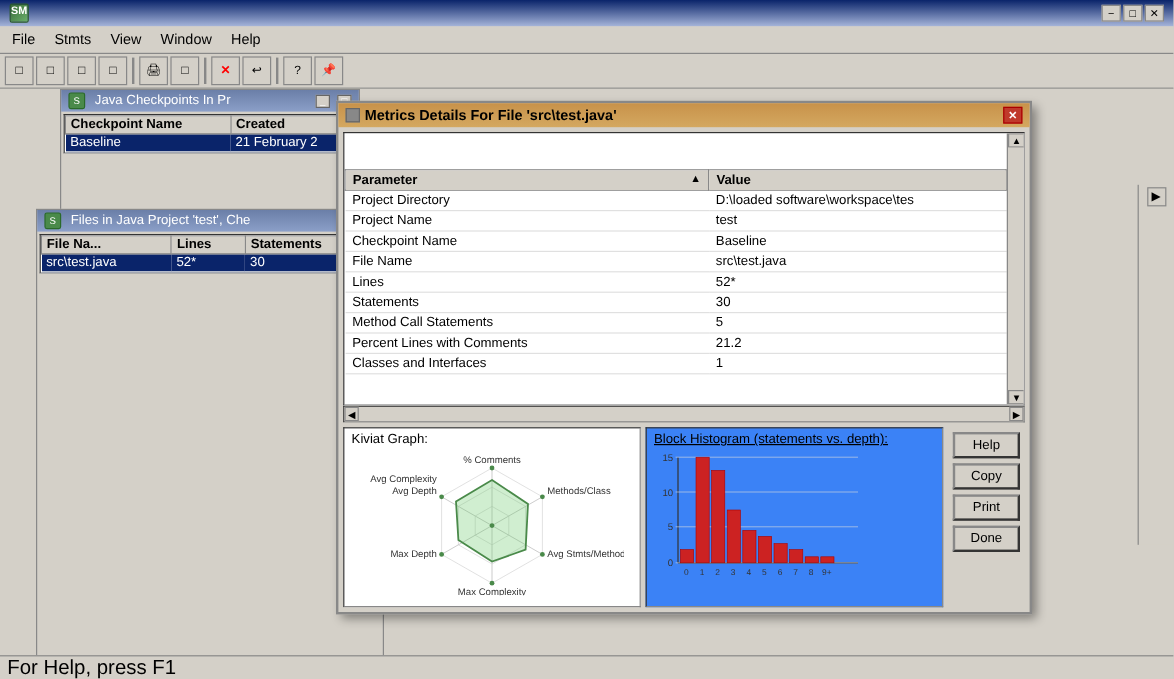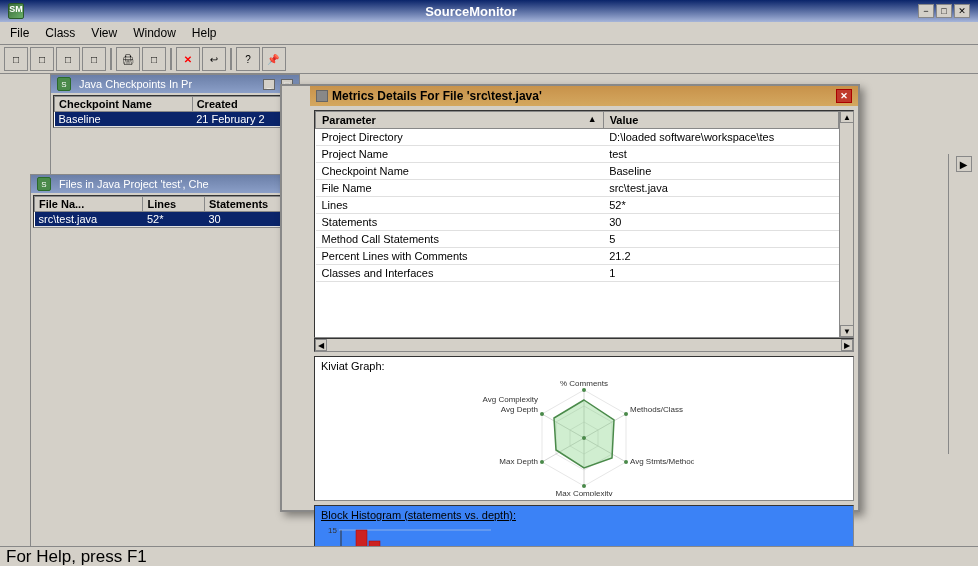--- a/index.html
+++ b/index.html
@@ -117,21 +117,20 @@
 
     
     .metrics-dialog {
       position: absolute;
       top: 10px;
       left: 280px;
       width: 580px;
       background: #d4d0c8;
       border: 2px solid #888;
       box-shadow: 4px 4px 8px rgba(0,0,0,0.4);
-      padding-left: 28px;
     }
 
     .metrics-titlebar {
       background: linear-gradient(to bottom, #c8924a, #d4a860);
       color: black;
       padding: 3px 6px;
       display: flex;
       align-items: center;
       justify-content: space-between;
       font-size: 12px;
@@ -283,31 +282,30 @@
   </style>
 </head>
 <body>
 
 <div class="title-bar">
   <div style="display:flex;align-items:center;gap:4px;">
     <div class="app-icon">
       <span>SM</span>
     </div>
   </div>
-  <div class="title-bar-title">SourceMonitor</div>
   <div class="title-bar-controls">
     <button class="title-bar-btn">−</button>
     <button class="title-bar-btn">□</button>
     <button class="title-bar-btn">✕</button>
   </div>
 </div>
 
 <div class="menu-bar">
   <span class="menu-item">File</span>
-  <span class="menu-item">Class</span>
+  <span class="menu-item">Stmts</span>
   <span class="menu-item">View</span>
   <span class="menu-item">Window</span>
   <span class="menu-item">Help</span>
 </div>
 
 <div class="toolbar">
   <button class="toolbar-btn">□</button>
   <button class="toolbar-btn">□</button>
   <button class="toolbar-btn">□</button>
   <button class="toolbar-btn">□</button>
@@ -381,21 +379,21 @@
     <div class="metrics-titlebar">
       <div style="display:flex;align-items:center;gap:4px;">
         <div style="width:12px;height:12px;background:#888;border:1px solid #666;"></div>
         <span>Metrics Details For File 'src\test.java'</span>
       </div>
       <button class="metrics-close-btn">✕</button>
     </div>
 
     <div style="position:relative;margin:4px 4px 0 4px;height:228px;overflow:hidden;border:1px inset #888;background:white;">
       <div style="overflow-y:auto;overflow-x:auto;height:100%;padding-right:14px;">
-        <table class="metrics-table" style="width:100%;">
+        <table class="metrics-table" style="width:100%;margin-top:30px;">
           <thead>
             <tr>
               <th style="width:55%;"><span>Parameter</span> <span style="font-size:9px;float:right;">▲</span></th>
               <th style="width:45%;"><span>Value</span></th>
             </tr>
           </thead>
           <tbody id="metrics-tbody">
           <tr>
                 <td>Project Directory</td>
                 <td>D:\loaded software\workspace\tes</td>
@@ -442,21 +440,21 @@
         <div style="width:14px;height:12px;background:#d4d0c8;border:1px solid #888;display:flex;align-items:center;justify-content:center;font-size:8px;cursor:pointer;">▼</div>
       </div>
     </div>
 
     <div style="margin:0 4px;height:14px;background:#d4d0c8;border:1px inset #888;display:flex;align-items:center;">
       <div style="width:12px;height:12px;background:#d4d0c8;border:1px solid #888;display:flex;align-items:center;justify-content:center;font-size:8px;cursor:pointer;">◀</div>
       <div style="flex:1;background:#d4d0c8;"></div>
       <div style="width:12px;height:12px;background:#d4d0c8;border:1px solid #888;display:flex;align-items:center;justify-content:center;font-size:8px;cursor:pointer;">▶</div>
     </div>
 
-    <div style="display:flex;padding:4px;gap:4px;height:158px;flex-direction:column;">
+    <div style="display:flex;padding:4px;gap:4px;height:158px;">
 
       <div style="flex:1;background:white;border:1px inset #888;position:relative;padding:2px;">
         <div style="font-size:11px;padding:1px 4px;">Kiviat Graph:</div>
         <div style="position:relative;width:100%;height:125px;display:flex;align-items:center;justify-content:center;">
           <svg width="220" height="120">
 
             <g transform="translate(110,62)">
 
               <line x1="0" y1="0" x2="0" y2="-48" stroke="#aaa" stroke-width="0.5"></line>
               <line x1="0" y1="0" x2="42" y2="-24" stroke="#aaa" stroke-width="0.5"></line>

